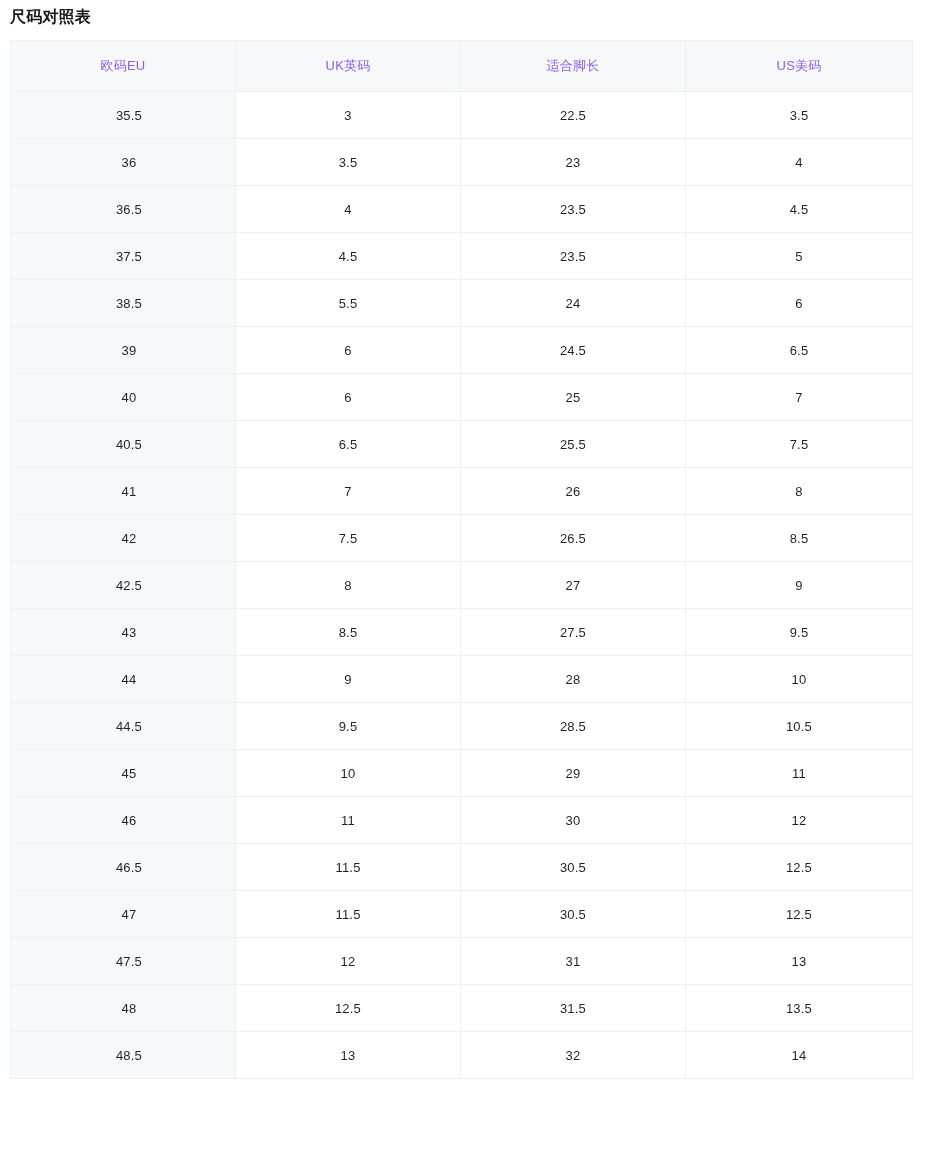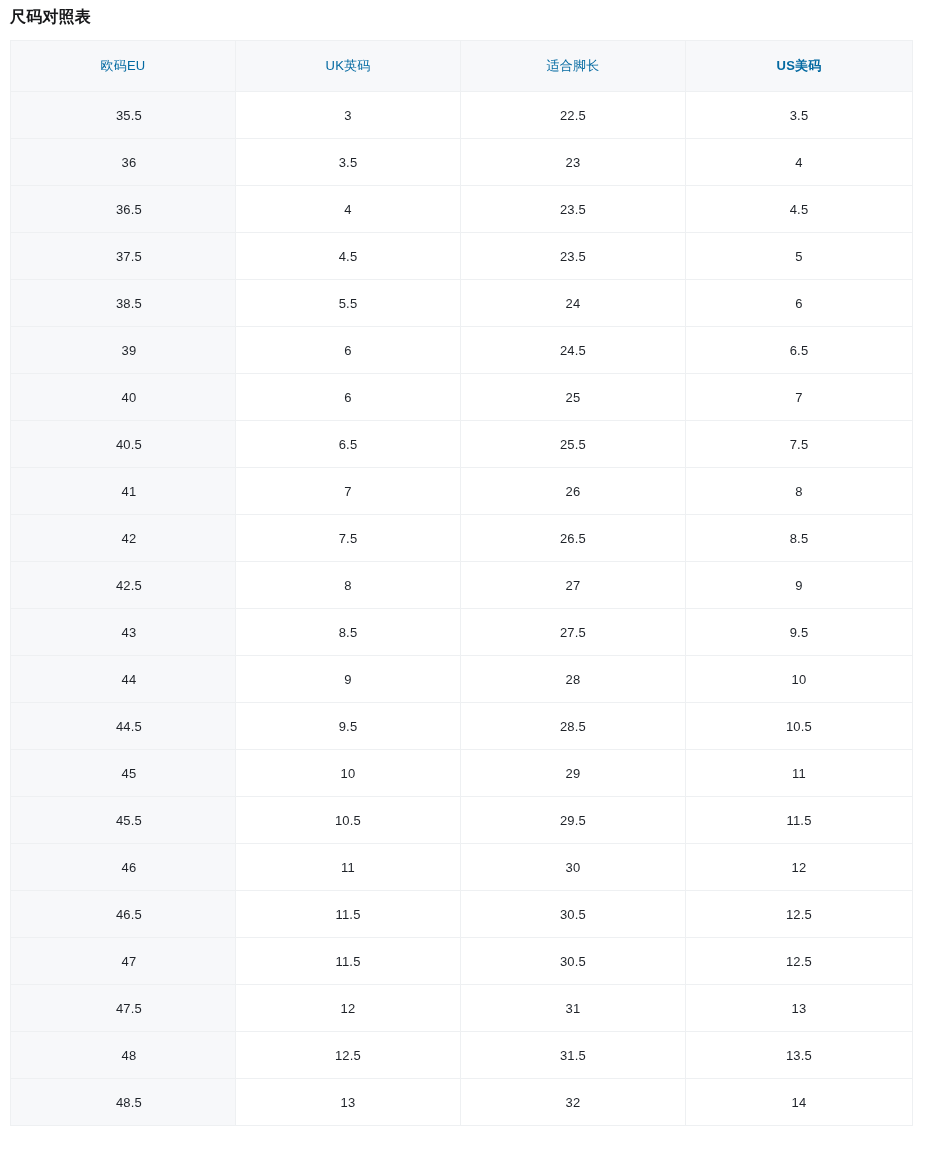--- a/index.html
+++ b/index.html
@@ -56,32 +56,31 @@
   table.size-table col.c-us   { width: 227px; }
 
   table.size-table thead th {
     height: 50px;
     background: #f7f8fa;
     border-right: 1px solid #eef0f2;
     border-bottom: 1px solid #eef0f2;
     border-top: 1px solid #eef0f2;
     font-size: 13px;
     font-weight: normal;
-    color: #0369a1;
+    color: #8b5cf6;
     text-align: center;
     vertical-align: middle;
     padding: 0;
     letter-spacing: 0.2px;
   }
   table.size-table thead th:first-child {
     border-left: 1px solid #eef0f2;
   }
   table.size-table thead th:last-child {
     border-right: 1px solid #eef0f2;
-    font-weight: bold;
   }
 
   table.size-table tbody td {
     height: 46px;
     background: #ffffff;
     border-right: 1px solid #eef0f2;
     border-bottom: 1px solid #eef0f2;
     font-size: 13px;
     font-weight: normal;
     color: #1f2329;
@@ -207,26 +206,20 @@
             <td>28.5</td>
             <td>10.5</td>
           </tr>
           <tr>
             <td>45</td>
             <td>10</td>
             <td>29</td>
             <td>11</td>
           </tr>
           <tr>
-            <td>45.5</td>
-            <td>10.5</td>
-            <td>29.5</td>
-            <td>11.5</td>
-          </tr>
-          <tr>
             <td>46</td>
             <td>11</td>
             <td>30</td>
             <td>12</td>
           </tr>
           <tr>
             <td>46.5</td>
             <td>11.5</td>
             <td>30.5</td>
             <td>12.5</td>

